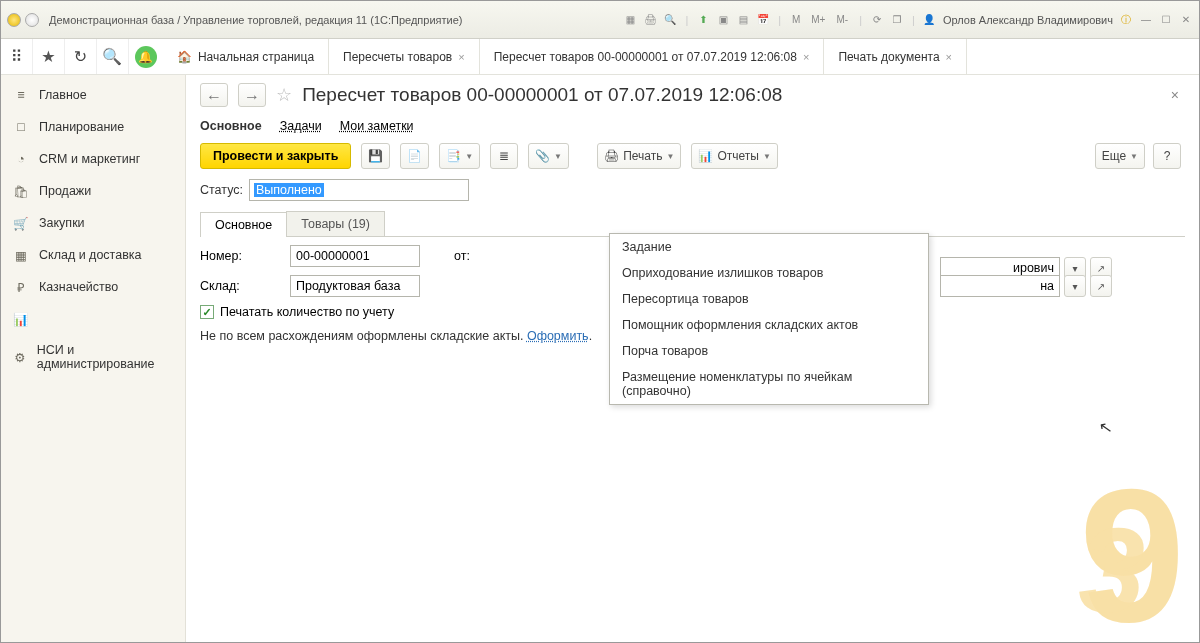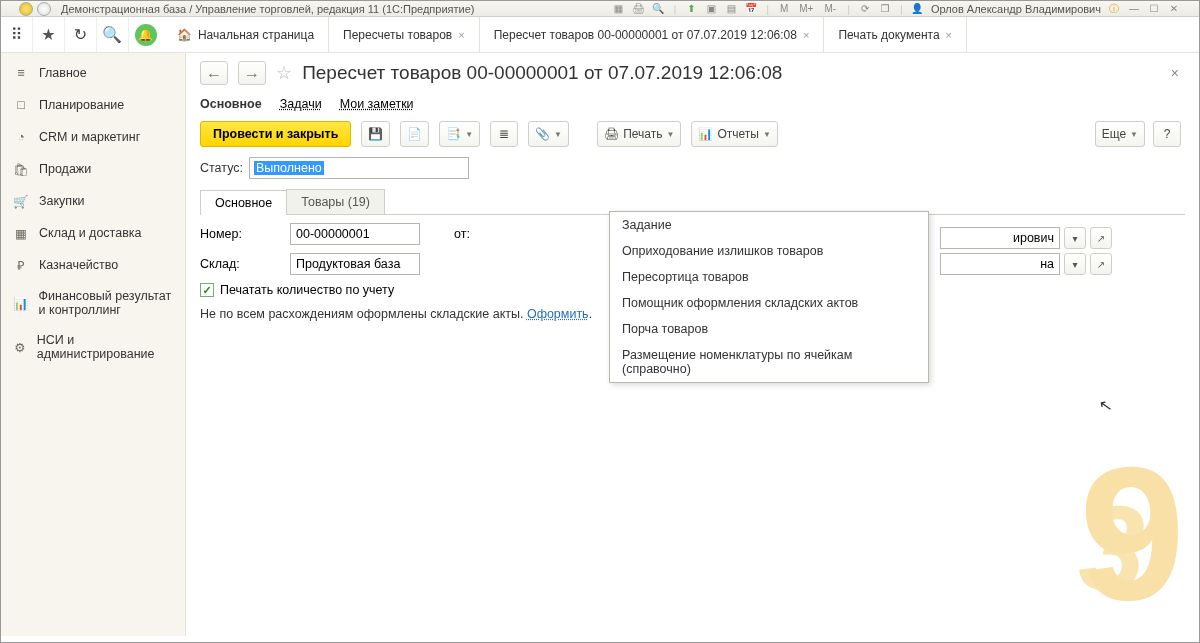--- a/index.html
+++ b/index.html
@@ -1,18 +1,18 @@
 <!DOCTYPE html>
 <html><head>
 <meta charset="utf-8">
 <style>
   * { box-sizing: border-box; margin: 0; padding: 0; font-family: Arial, sans-serif; }
   body { width: 1200px; height: 643px; background: #fff; overflow: hidden; position: relative; border: 1px solid #999; }
 
-  .titlebar { height: 16px; background: linear-gradient(#f7f7f0, #ecece4); display: flex; align-items: center; padding: 0 18px; font-size: 11px; color: #555; border-bottom: 1px solid #d0d0c8; }
+  .titlebar { height: 38px; background: linear-gradient(#f7f7f0, #ecece4); display: flex; align-items: center; padding: 0 6px; font-size: 11px; color: #555; border-bottom: 1px solid #d0d0c8; }
   .titlebar .orb { width: 14px; height: 14px; border-radius: 50%; margin-right: 4px; border: 1px solid #aaa; display:inline-block; }
   .titlebar .right { margin-left: auto; display: flex; gap: 6px; align-items: center; color: #777; }
   .tb-ico { width: 14px; height: 14px; display:inline-flex; align-items:center; justify-content:center; font-size:10px; color:#888; }
   .tb-sep { color:#ccc; margin: 0 2px;}
 
   .toolbar-row { height: 36px; background:#fff; border-bottom:1px solid #e3e3dc; display:flex; align-items:stretch; }
   .tool-btn { width: 32px; display:flex; align-items:center; justify-content:center; color:#444; border-right:1px solid #eee; cursor:pointer; font-size:16px; }
   .tool-btn.star { color:#555; }
   .bell { width:34px; display:flex;align-items:center;justify-content:center;}
   .bell-circ{ width:22px; height:22px; border-radius:50%; background:#5cc75c; display:flex;align-items:center;justify-content:center;color:#fff;font-size:12px;}
@@ -167,21 +167,20 @@
     <div class="side-item">
         <span class="side-ico">▦</span>
         <span>Склад и доставка</span>
       </div>
     <div class="side-item">
         <span class="side-ico">₽</span>
         <span>Казначейство</span>
       </div>
     <div class="side-item">
         <span class="side-ico">📊</span>
-        <span>Финансовый результат и контроллинг</span>
       </div>
     <div class="side-item">
         <span class="side-ico">⚙</span>
         <span>НСИ и администрирование</span>
       </div>
   </div>
 
   <div class="content">
     <div class="doc-head">
       <div class="nav-btn">←</div>
@@ -229,21 +228,21 @@
       <div class="doc-tab inactive">Товары (19)</div>
     </div>
 
     <div class="form-zone">
       <div class="form-row">
         <span class="lbl">Номер:</span>
         <div class="inp num">
             <span>00-00000001</span>
           </div>
         <span style="margin-left:14px;">от:</span>
-        <div class="right-fields" style="top:4px;">
+        <div class="right-fields" style="top:12px;">
           <div class="ext-inp">
               <div class="inp" style="justify-content:flex-end;">
                 <span>ирович</span>
               </div>
               <div class="mini-btn">▾</div>
               <div class="mini-btn">↗</div>
             </div>
         </div>
       </div>
       <div class="form-row">

